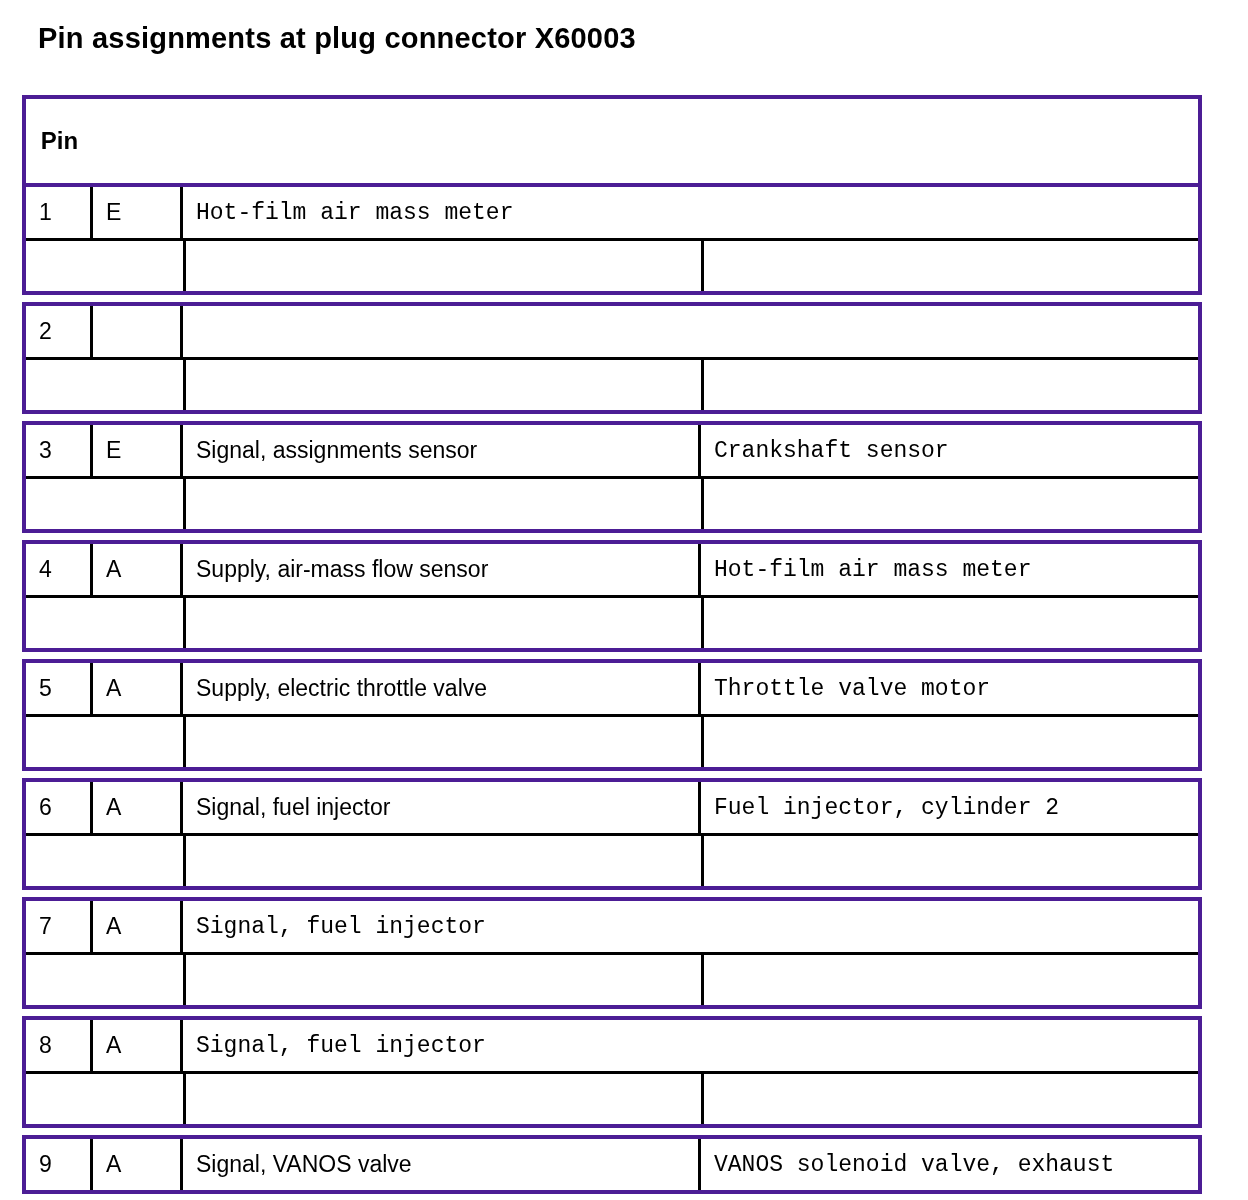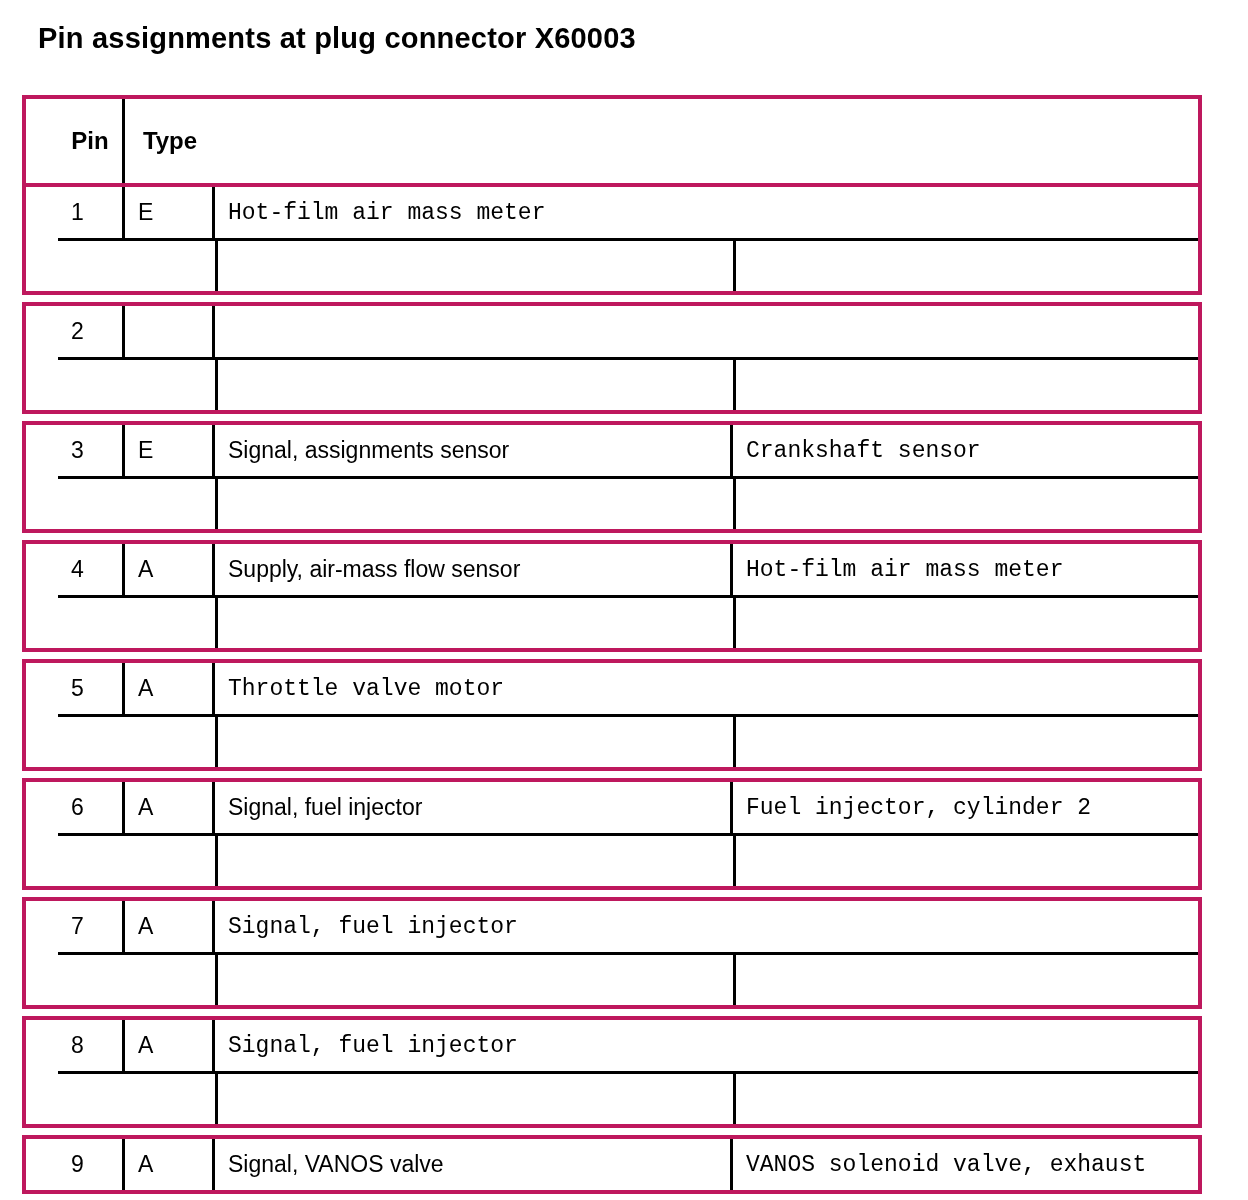--- a/index.html
+++ b/index.html
@@ -18,23 +18,22 @@
   }
   .doc-title {
     font-size: 29px;
     font-weight: bold;
     margin: 0 0 40px 16px;
     letter-spacing: 0.2px;
   }
   .pin-table { width: 1180px; }
 
   .block {
-    border: 4px solid #be185d;
+    border: 4px solid #4c1d95;
     background: #ffffff;
-    padding-left: 32px;
   }
   .header-block {
     display: grid;
     grid-template-columns: 67px 90px 518px 1fr;
   }
   .header-cell {
     border-right: 3px solid #000000;
     height: 84px;
     display: flex;
     align-items: center;
@@ -76,21 +75,20 @@
 <body>
 
 <div class="page">
 
   <h1 class="doc-title">Pin assignments at plug connector X60003</h1>
 
   <div class="pin-table">
 
     <div class="block header-block">
       <div class="header-cell">Pin</div>
-      <div class="header-cell">Type</div>
     </div>
 
     <div class="block group group-first with-notes">
       <div class="data-row">
         <div class="cell">1</div>
         <div class="cell">E</div>
         <div class="cell">Hot-film air mass meter</div>
       </div>
       <div class="notes-row">
         <div class="cell"></div>
@@ -137,20 +135,21 @@
         <div class="cell"></div>
         <div class="cell"></div>
         <div class="cell"></div>
       </div>
     </div>
 
     <div class="block group with-notes">
       <div class="data-row">
         <div class="cell">5</div>
         <div class="cell">A</div>
+        <div class="cell">Supply, electric throttle valve</div>
         <div class="cell">Throttle valve motor</div>
       </div>
       <div class="notes-row">
         <div class="cell"></div>
         <div class="cell"></div>
         <div class="cell"></div>
       </div>
     </div>
 
     <div class="block group with-notes">

